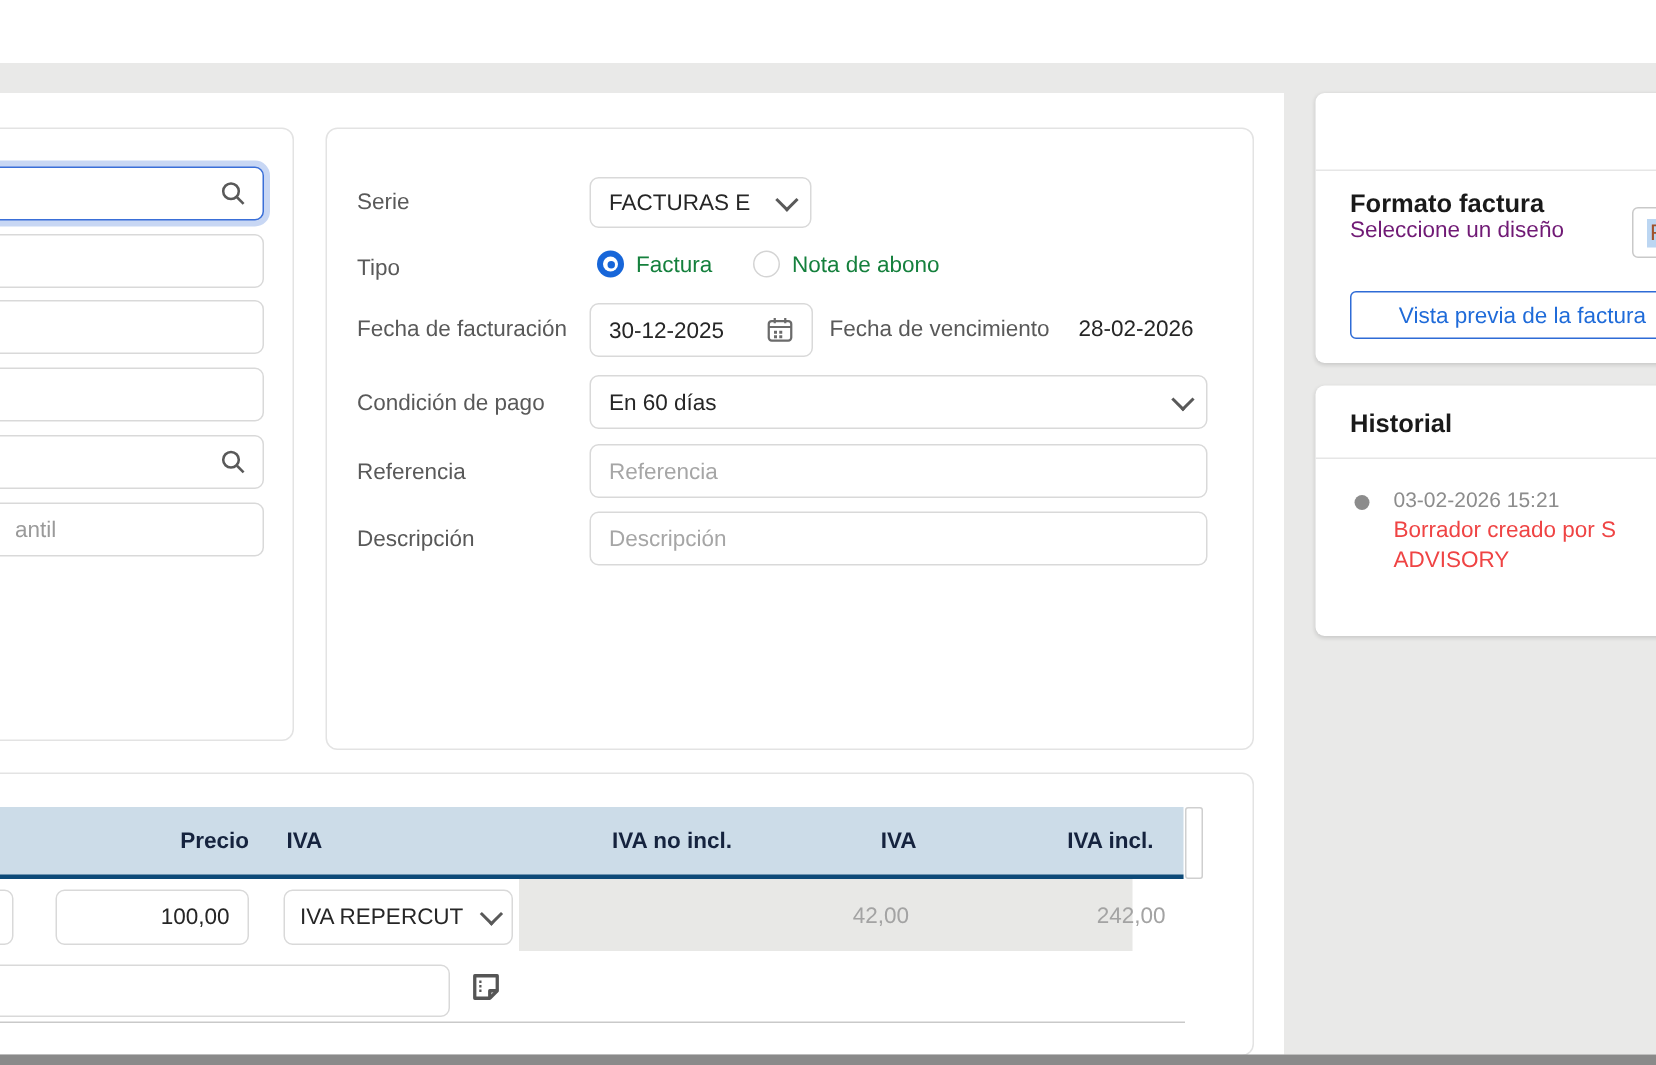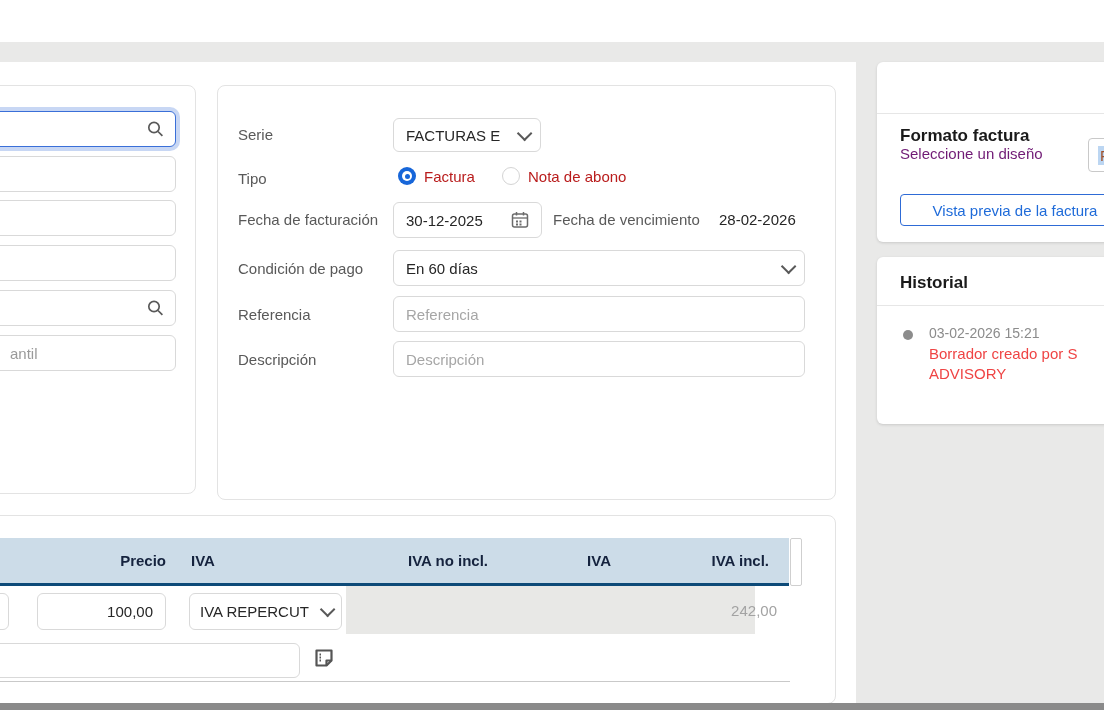--- a/index.html
+++ b/index.html
@@ -31,21 +31,21 @@
 
   
   .radio-row { position:absolute; display:flex; align-items:center; gap:8px; }
   .radio { width:18px; height:18px; border-radius:50%; flex:none; }
   .radio.on { background:#1766d9; position:relative; }
   .radio.on::after { content:""; position:absolute; left:4px; top:4px; width:10px; height:10px;
     border-radius:50%; background:#fff; }
   .radio.on::before { content:""; position:absolute; left:6.5px; top:6.5px; width:5px; height:5px;
     border-radius:50%; background:#1766d9; z-index:1; }
   .radio.off { background:#fff; border:1.5px solid #d4d4d4; }
-  .radio-label { font-size:15px; color:#b91c1c; }
+  .radio-label { font-size:15px; color:#15803d; }
 
   
   .tbl-header { position:absolute; background:#ccdce8; border-bottom:3px solid #0d4a78; }
   .th { position:absolute; font-size:15px; font-weight:bold; color:#15233e; top:0; height:45px;
     display:flex; align-items:center; white-space:nowrap; }
   .th.r { justify-content:flex-end; }
   .disabled-strip { position:absolute; background:#e8e8e6; }
   .dcell { position:absolute; top:0; height:100%; display:flex; align-items:center;
     justify-content:flex-end; font-size:15px; color:#a3a3a3; }
 
@@ -165,20 +165,21 @@
     <div class="input" style="left:1px; top:77px; width:41px; height:37px;"></div>
 
     <input class="input" type="text" style="left: 70px; top: 77px; width: 129px; height: 37px; text-align: right;" value="100,00">
 
     <div class="select" style="left:222px; top:77px; width:153px; height:37px; justify-content:space-between; padding:0 10px;">
       <span style="overflow:hidden; white-space:nowrap;">IVA REPERCUT</span>
       <span class="chevron"></span>
     </div>
 
     <div class="disabled-strip" style="left:379px; top:70px; width:409px; height:48px;">
+      <span class="dcell" style="left:140px; width:120px;">42,00</span>
       <span class="dcell" style="left:294px; width:137px;">242,00</span>
     </div>
 
     <input class="input" type="text" style="left: 1px; top: 127px; width: 332px; height: 35px;">
     <svg width="22" height="22" viewBox="0 0 22 22" style="position:absolute; left:346px; top:131px;">
       <path d="M3.5 3.5 H18.5 V13.5 L13.5 18.5 H3.5 Z" fill="none" stroke="#555" stroke-width="2.2" stroke-linejoin="round"></path>
       <path d="M13.5 18.5 V13.5 H18.5" fill="none" stroke="#555" stroke-width="2.2" stroke-linejoin="round"></path>
       <line x1="6.5" y1="7.5" x2="8" y2="7.5" stroke="#555" stroke-width="1.8"></line>
       <line x1="6.5" y1="10.5" x2="8" y2="10.5" stroke="#555" stroke-width="1.8"></line>
       <line x1="6.5" y1="13.5" x2="8" y2="13.5" stroke="#555" stroke-width="1.8"></line>

